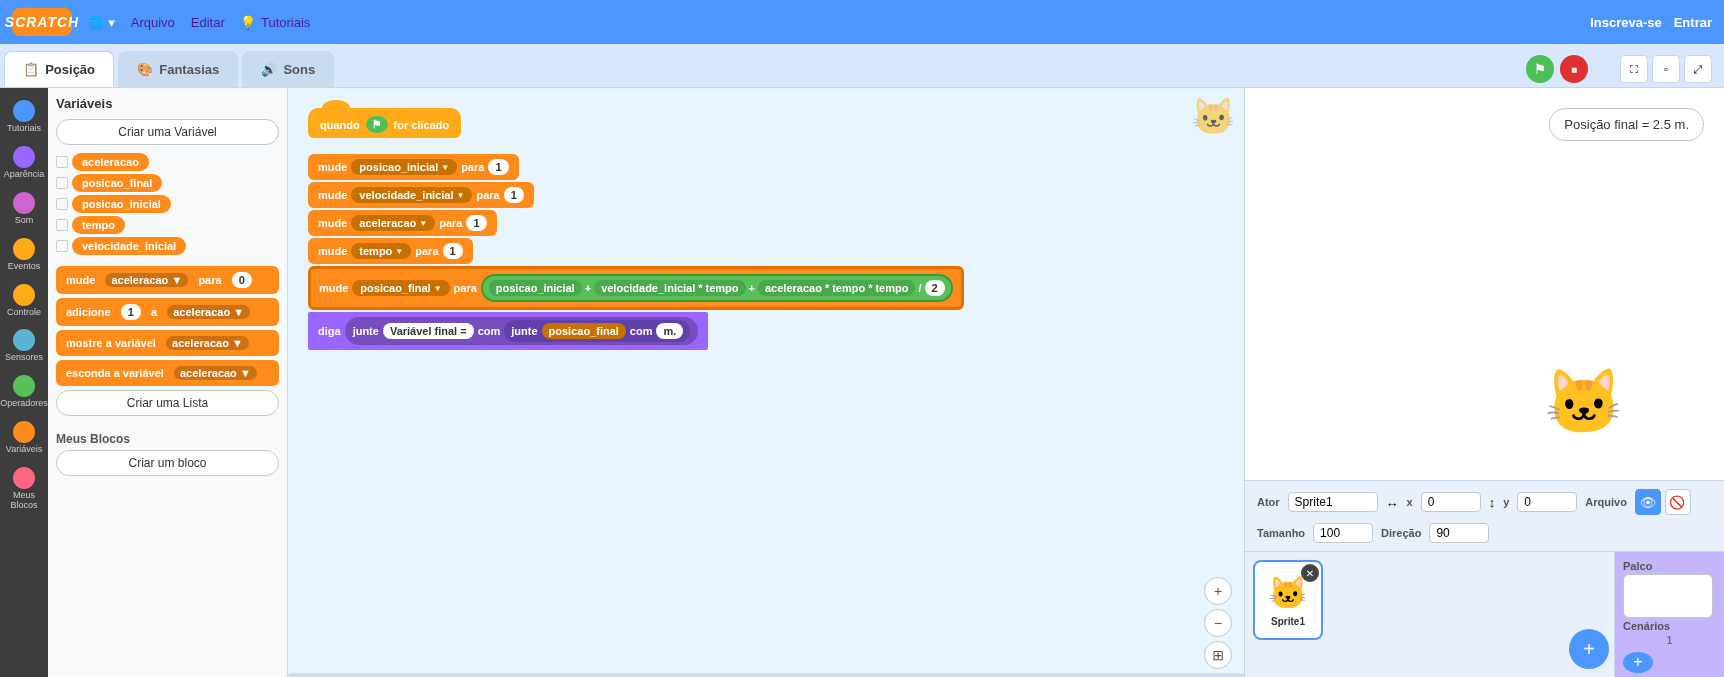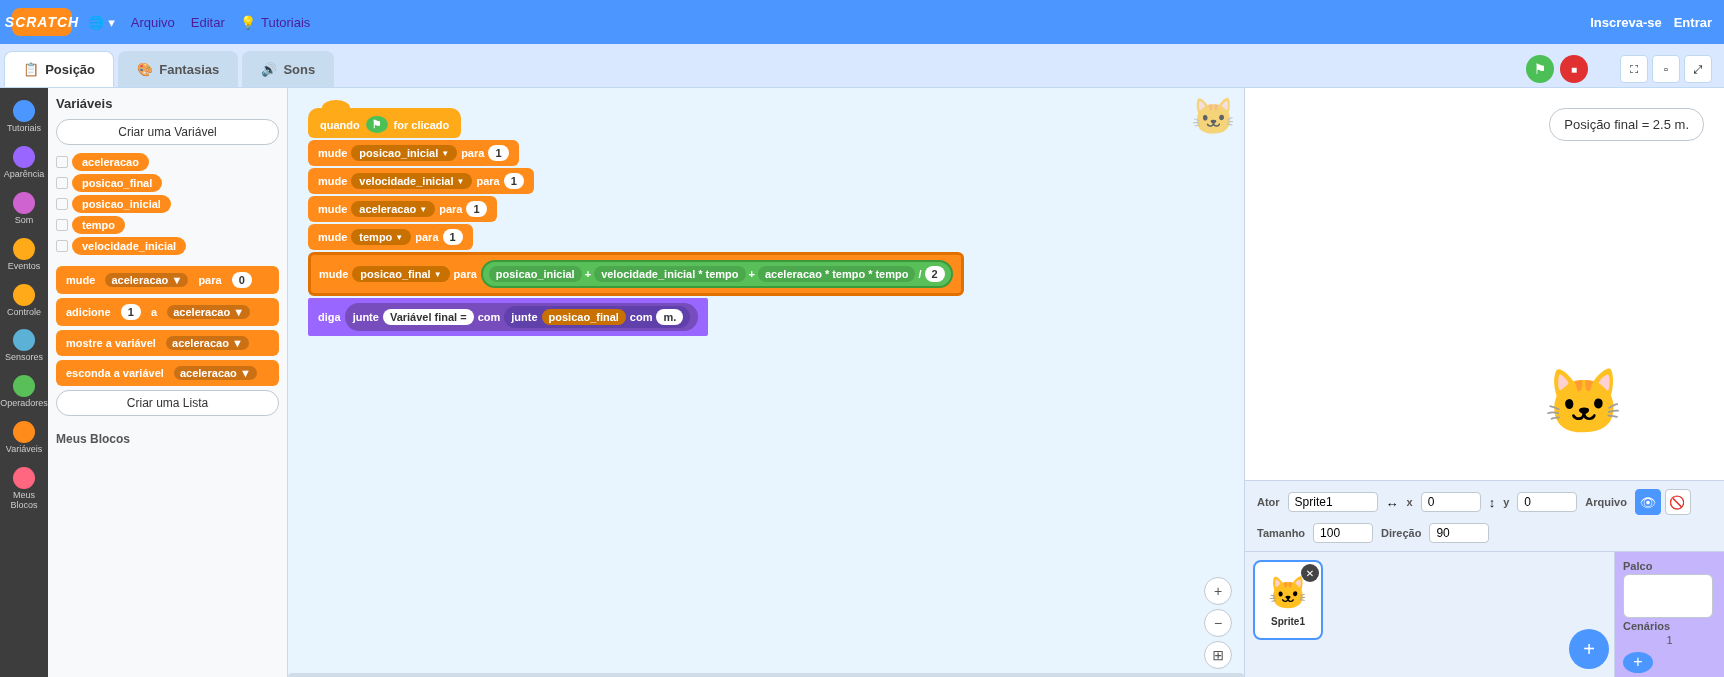--- a/index.html
+++ b/index.html
@@ -343,29 +343,30 @@
     <div style="margin-top:8px">
       <div class="block-item block-orange">mude &nbsp;<span style="background:rgba(0,0,0,0.2);border-radius:10px;padding:1px 6px">aceleracao ▼</span>&nbsp; para &nbsp;<span class="block-input">0</span></div>
       <div class="block-item block-orange">adicione &nbsp;<span class="block-input">1</span>&nbsp; a &nbsp;<span style="background:rgba(0,0,0,0.2);border-radius:10px;padding:1px 6px">aceleracao ▼</span></div>
       <div class="block-item block-orange">mostre a variável &nbsp;<span style="background:rgba(0,0,0,0.2);border-radius:10px;padding:1px 6px">aceleracao ▼</span></div>
       <div class="block-item block-orange">esconda a variável &nbsp;<span style="background:rgba(0,0,0,0.2);border-radius:10px;padding:1px 6px">aceleracao ▼</span></div>
     </div>
 
     <button class="create-btn">Criar uma Lista</button>
 
     <div class="section-title">Meus Blocos</div>
+    <button class="create-btn">Criar um bloco</button>
   </div>
 
   <div class="code-canvas">
     <div class="canvas-inner">
       <span class="cat-corner">🐱</span>
 
       <div style="position:absolute; left:20px; top:20px;">
 
-        <div style="position:relative; margin-bottom:2px;">
+        <div style="position:relative; margin-bottom:16px;">
           <div class="hat-block">
             <div class="hat-bump"></div>
             <span>quando</span>
             <span style="background:#4cbf56;border-radius:50%;padding:2px 6px;font-size:11px">⚑</span>
             <span>for clicado</span>
           </div>
         </div>
 
         <div style="margin-bottom:2px">
           <div class="c-block">

